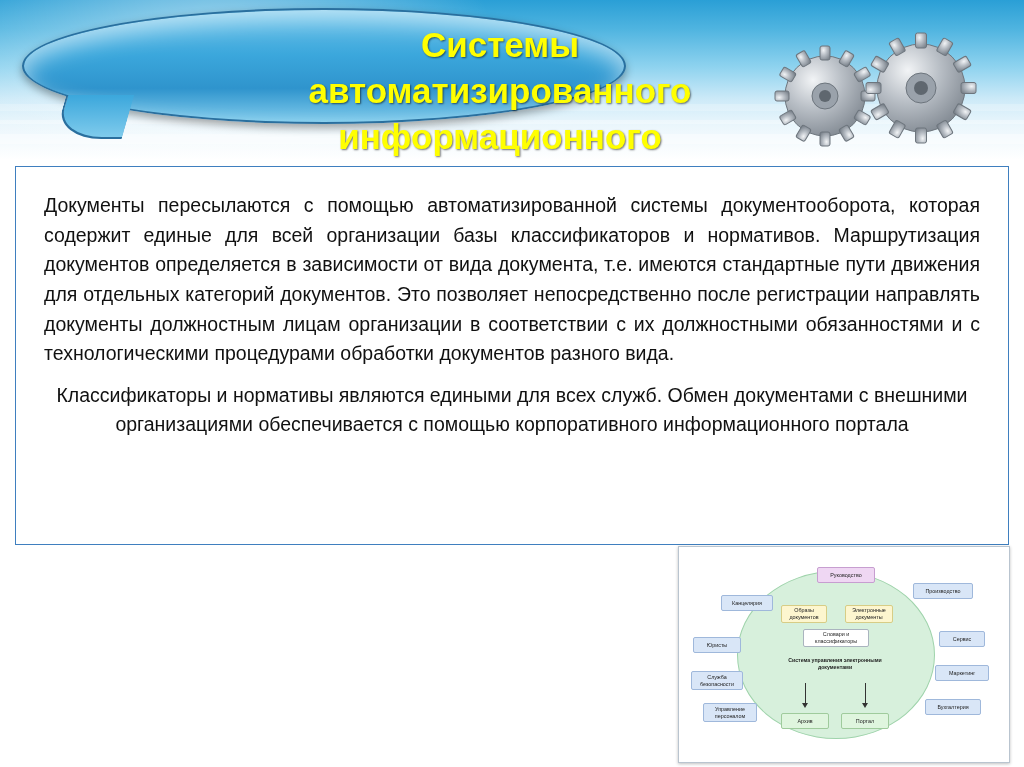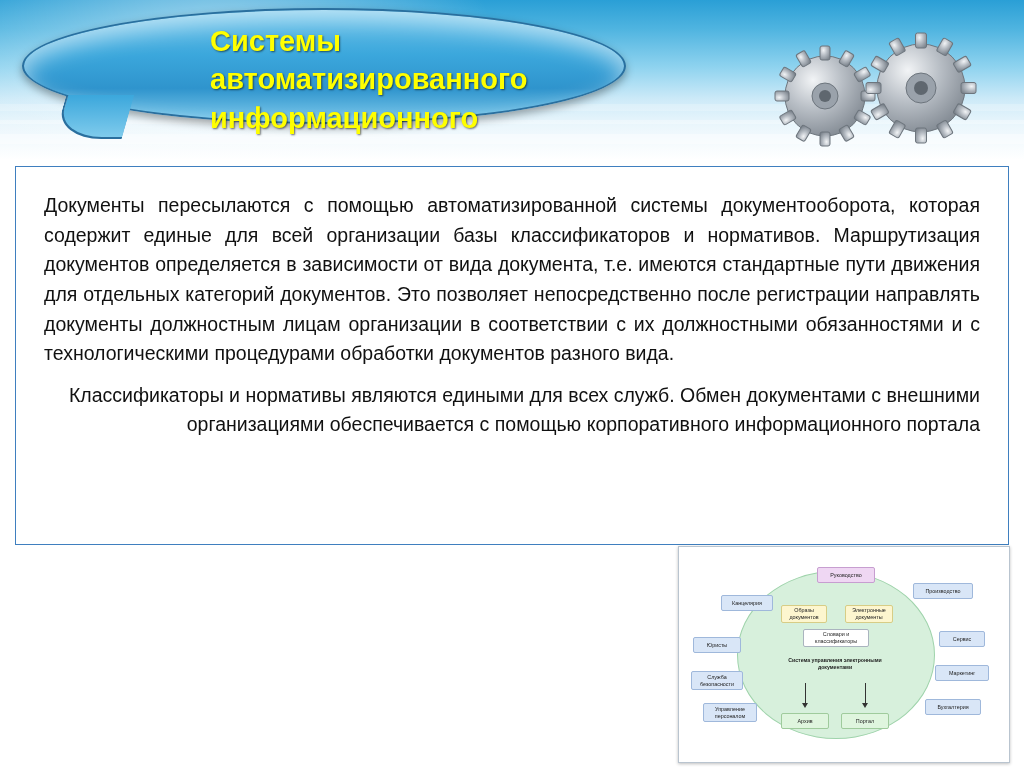--- a/index.html
+++ b/index.html
@@ -66,21 +66,22 @@
     border-left: 2px solid #2a6f9e;
     border-bottom: 2px solid #2a6f9e;
     border-radius: 0 0 0 70%;
     transform: skewX(-16deg);
   }
 
   .title {
     position: absolute;
     left: 210px; top: 22px;
     width: 580px;
-    font-size: 29px;
+    text-align: center;
+    font-size: 35px;
     font-weight: bold;
     line-height: 1.32;
     color: #ffff00;
     text-shadow: 1px 1px 2px rgba(0,0,0,0.55);
     z-index: 5;
   }
 
   
   .gears {
     position: absolute;
@@ -102,21 +103,21 @@
   .para {
     margin: 12px;
     font-size: 19.5px;
     line-height: 1.52;
     color: #111111;
     text-align: justify;
     text-justify: inter-word;
     hyphens: none;
   }
   .para + .para { margin-top: 0px; }
-  .para-last { text-align: right; }
+  .para-last { text-align: center; }
 
   
   .picture {
     position: absolute;
     left: 678px; top: 546px;
     width: 330px; height: 215px;
     background: #ffffff;
     border: 1px solid #b9c4cf;
     box-shadow: 0 1px 3px rgba(0,0,0,0.25);
     overflow: hidden;

